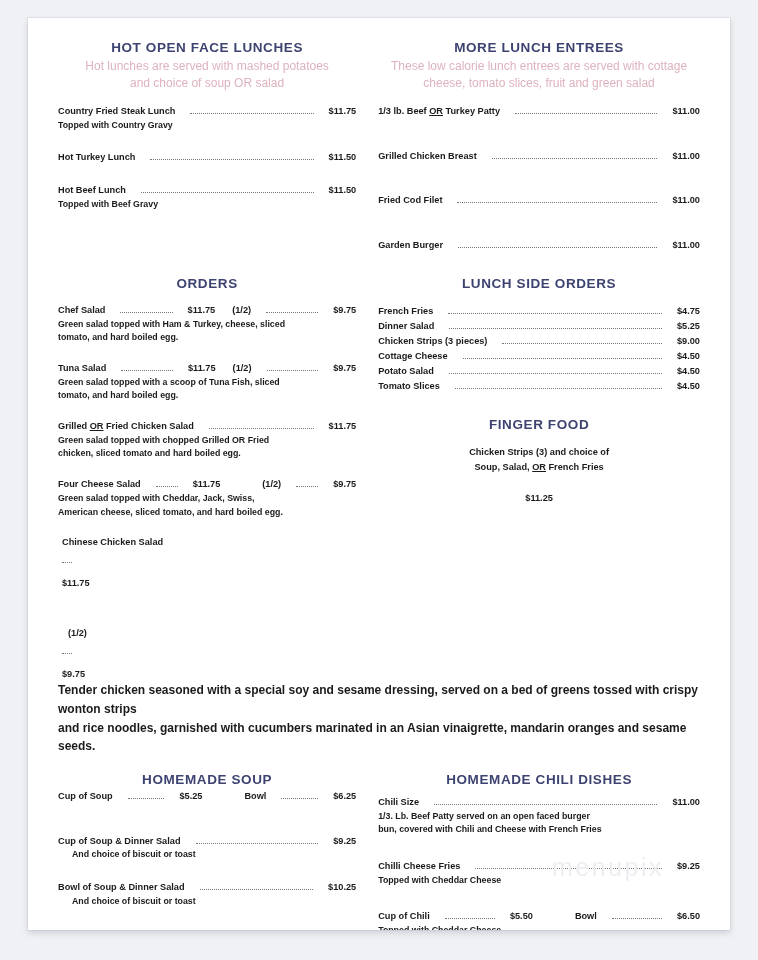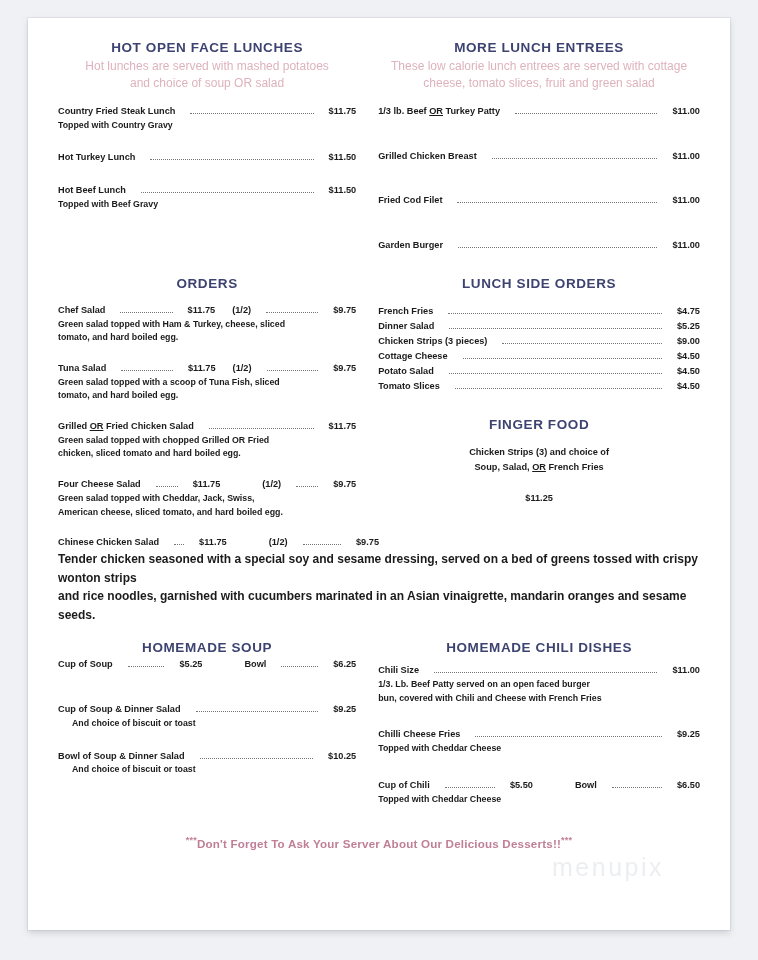--- a/index.html
+++ b/index.html
@@ -357,21 +357,21 @@
             <div><span>Soup, Salad, </span><u class="or">OR</u><span> French Fries</span></div>
             <div class="price">$11.25</div>
           </div>
         </div>
       </div>
     </div>
 
     <div class="spacer-10"></div>
 
     <div>
-      <div class="row" style="width:50%;">
+      <div class="row" style="width:50%;flex-direction:column;">
         <span class="nm">Chinese Chicken Salad</span>
         <span class="dots" style="max-width:6px;"></span>
         <span class="pr">$11.75</span>
         <span class="gap-sm"></span>
         <span class="half-label">(1/2)</span>
         <span class="dots"></span>
         <span class="pr">$9.75</span>
       </div>
       <div class="wide-desc">
         <div>Tender chicken seasoned with a special soy and sesame dressing, served on a bed of greens tossed with crispy wonton strips</div>

